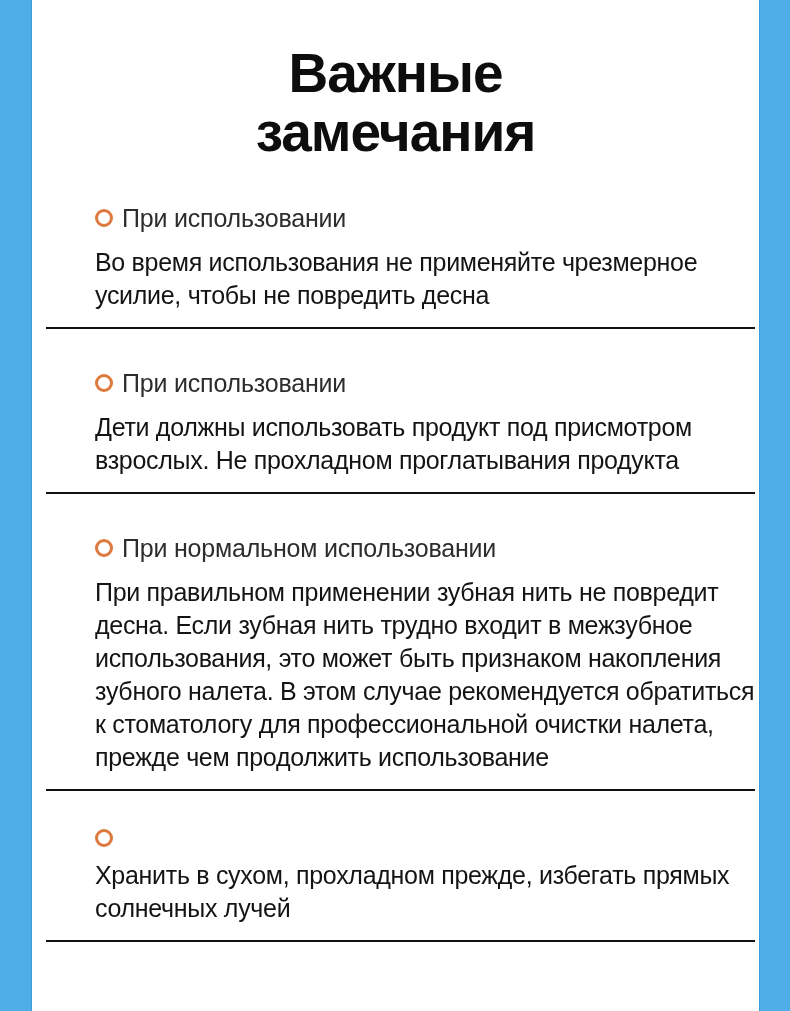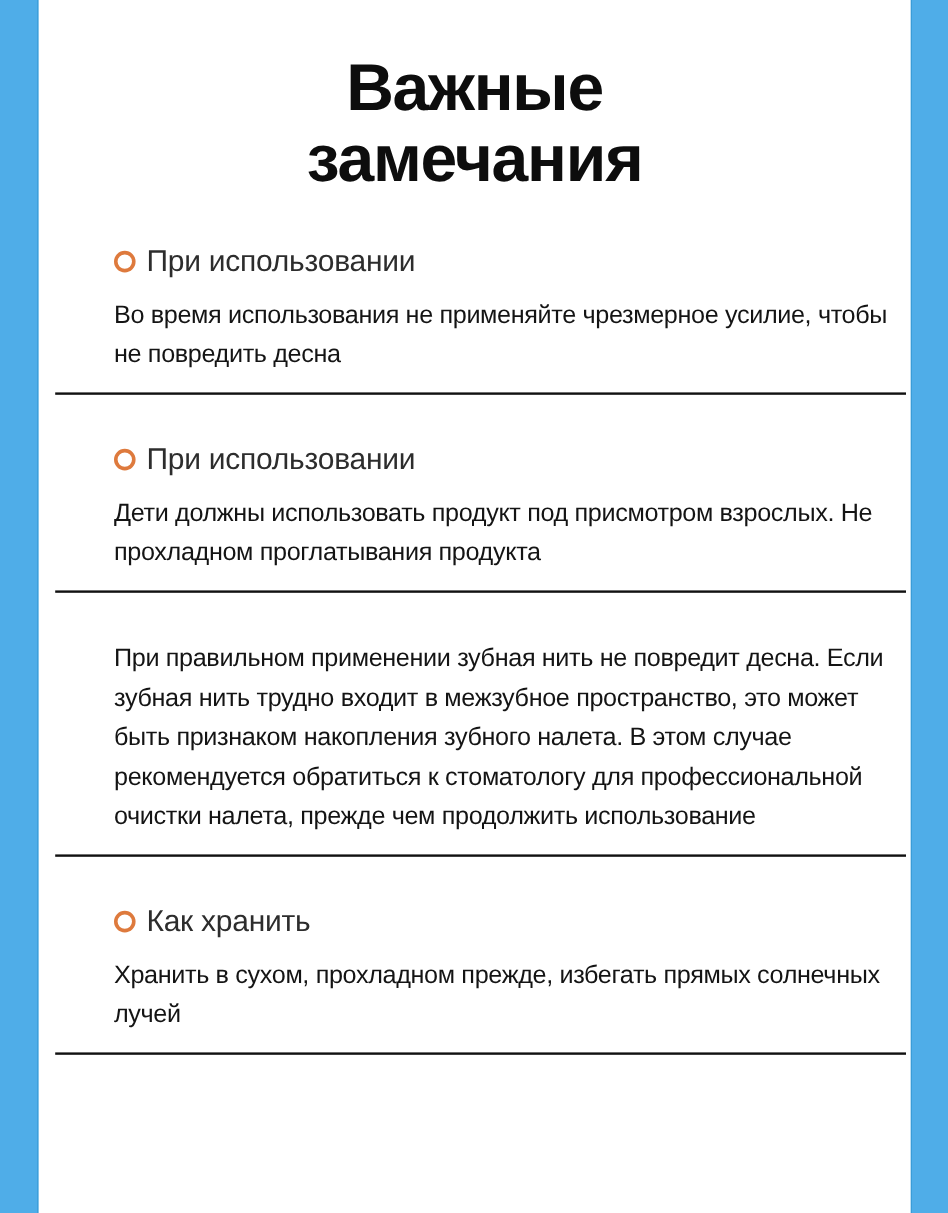--- a/index.html
+++ b/index.html
@@ -70,21 +70,21 @@
     margin-right: 9px;
     background: #fff;
   }
   .sec-heading {
     font-size: 25px;
     color: #2d2d2d;
     letter-spacing: -0.2px;
   }
   .sec-body {
     margin: 12px 0 0 0;
-    font-size: 21px;
+    font-size: 25px;
     line-height: 33px;
     max-width: 666px;
     color: #141414;
     letter-spacing: -0.3px;
   }
   .divider {
     border: none;
     border-top: 2px solid #111111;
     margin: 15px 2px 38px 14px; 
     height: 0;
@@ -118,27 +118,30 @@
     <div class="section">
       <div class="sec-head">
         <span class="ring-bullet"></span>
         <span class="sec-heading">При использовании</span>
       </div>
       <p class="sec-body">Дети должны использовать продукт под присмотром взрослых. Не прохладном проглатывания продукта</p>
       <hr class="divider">
     </div>
 
     <div class="section">
-      <p class="sec-body">При правильном применении зубная нить не повредит десна. Если зубная нить трудно входит в межзубное пространство, это может быть признаком накопления зубного налета. В этом случае рекомендуется обратиться к стоматологу для профессиональной очистки налета, прежде чем продолжить использование</p>
+      <div class="sec-head">
+        <span class="ring-bullet"></span>
+        <span class="sec-heading">При нормальном использовании</span>
+      </div>
+      <p class="sec-body">При правильном применении зубная нить не повредит десна. Если зубная нить трудно входит в межзубное использования, это может быть признаком накопления зубного налета. В этом случае рекомендуется обратиться к стоматологу для профессиональной очистки налета, прежде чем продолжить использование</p>
       <hr class="divider">
     </div>
 
     <div class="section">
       <div class="sec-head">
         <span class="ring-bullet"></span>
-        <span class="sec-heading">Как хранить</span>
       </div>
       <p class="sec-body">Хранить в сухом, прохладном прежде, избегать прямых солнечных лучей</p>
       <hr class="divider">
     </div>
 
   </div>
 </div>
 
 </body></html>

